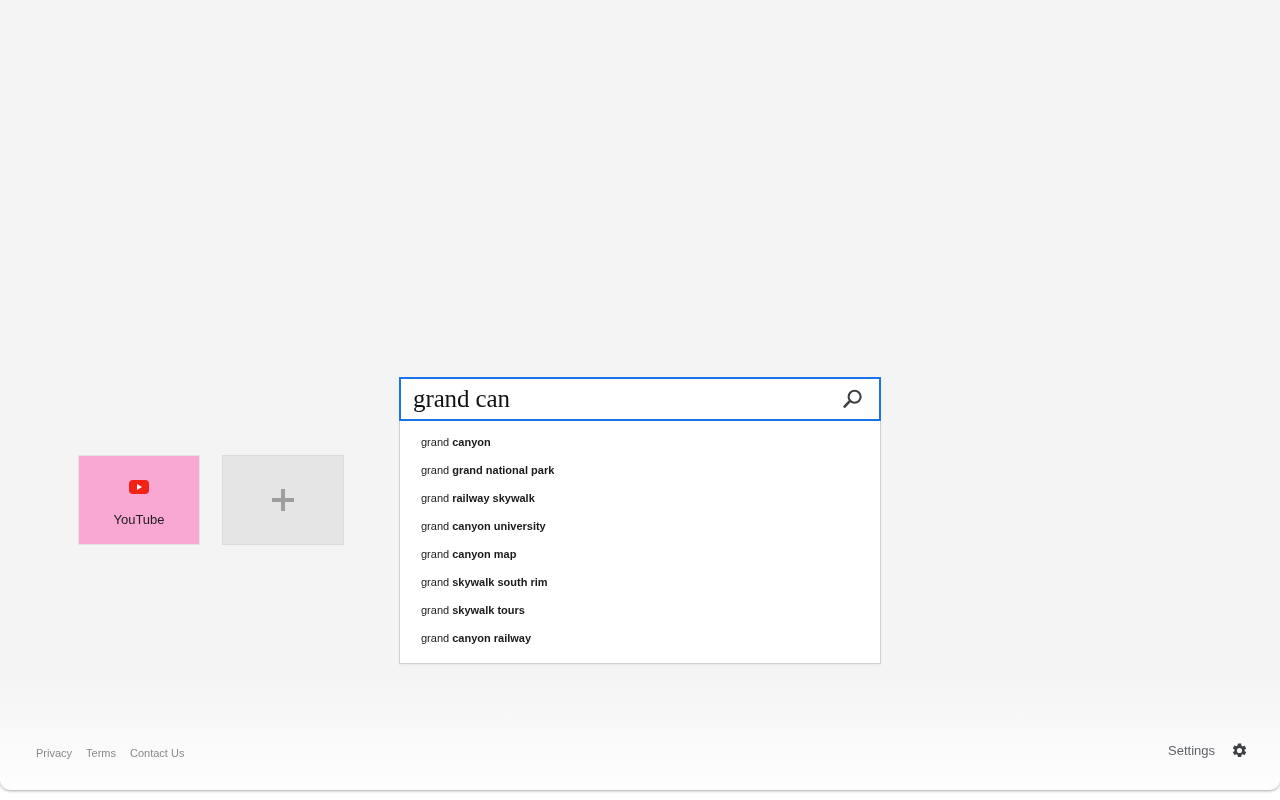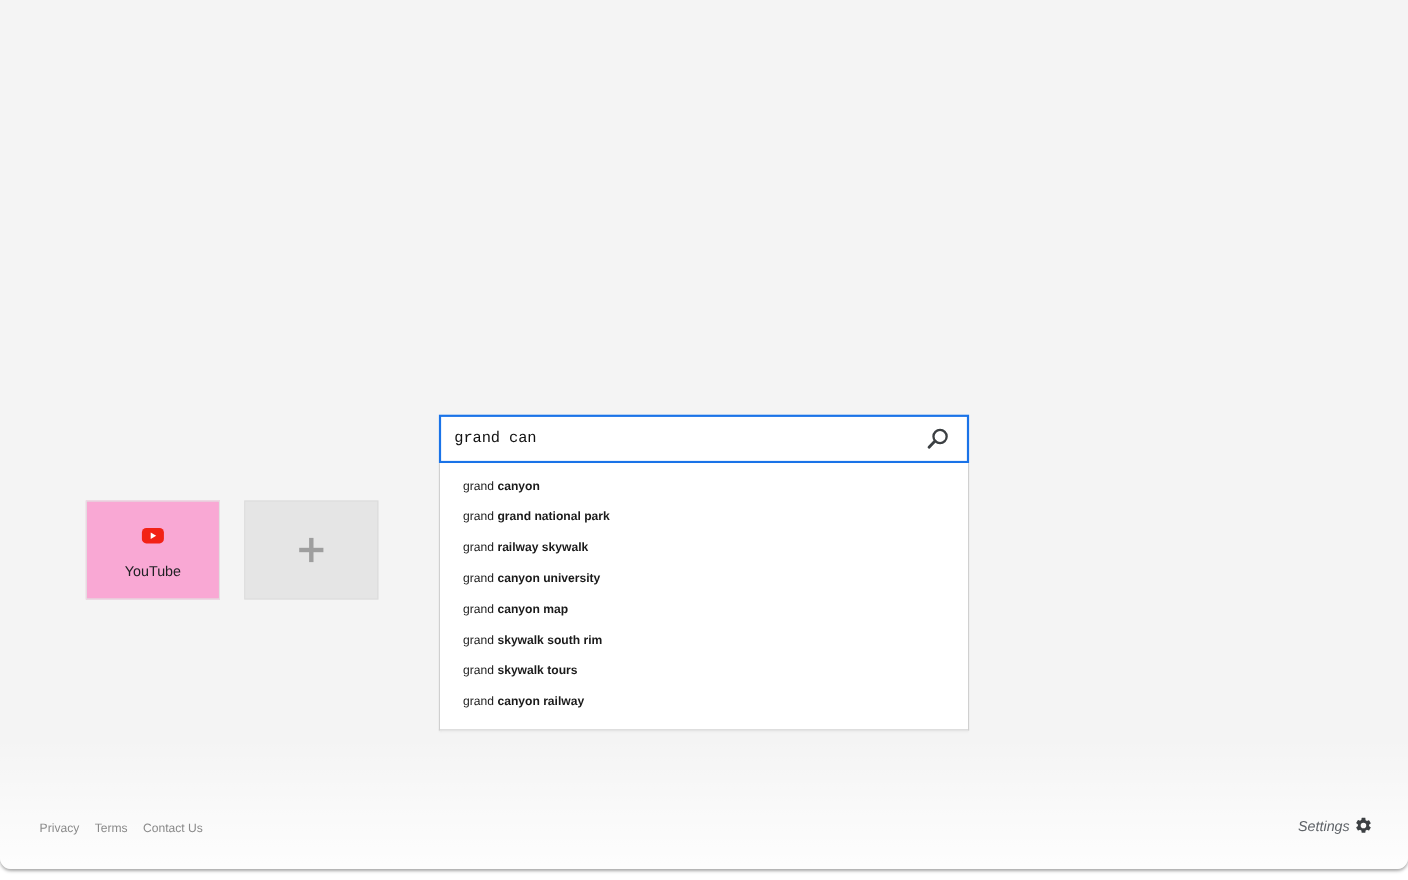--- a/index.html
+++ b/index.html
@@ -49,22 +49,22 @@
     border: 2px solid #1a73e8;
     display: flex;
     align-items: center;
     padding: 0 10px 0 12px;
   }
 
   #search-input {
     flex: 1 1 auto;
     border: none;
     outline: none;
-    font-family: Liberation Mono, monospace;
-    font-size: 14px;
+    font-family: Liberation Serif, serif;
+    font-size: 25px;
     color: #111111;
     background: transparent;
     letter-spacing: -0.1px;
   }
 
   #search-submit {
     flex: 0 0 auto;
     width: 34px;
     height: 34px;
     display: flex;
@@ -183,23 +183,22 @@
     display: flex;
     gap: 14px;
     z-index: 2;
   }
   #footer-right {
     position: absolute;
     right: 32px;
     bottom: 31px;
     display: flex;
     align-items: center;
-    gap: 4px;
+    gap: 16px;
     z-index: 2;
-    font-style: italic;
   }
   .footer-link {
     font-size: 11px;
     color: #8a8a8a;
     text-decoration: none;
     cursor: pointer;
   }
   #settings-label {
     font-size: 13px;
     color: #5f6368;

